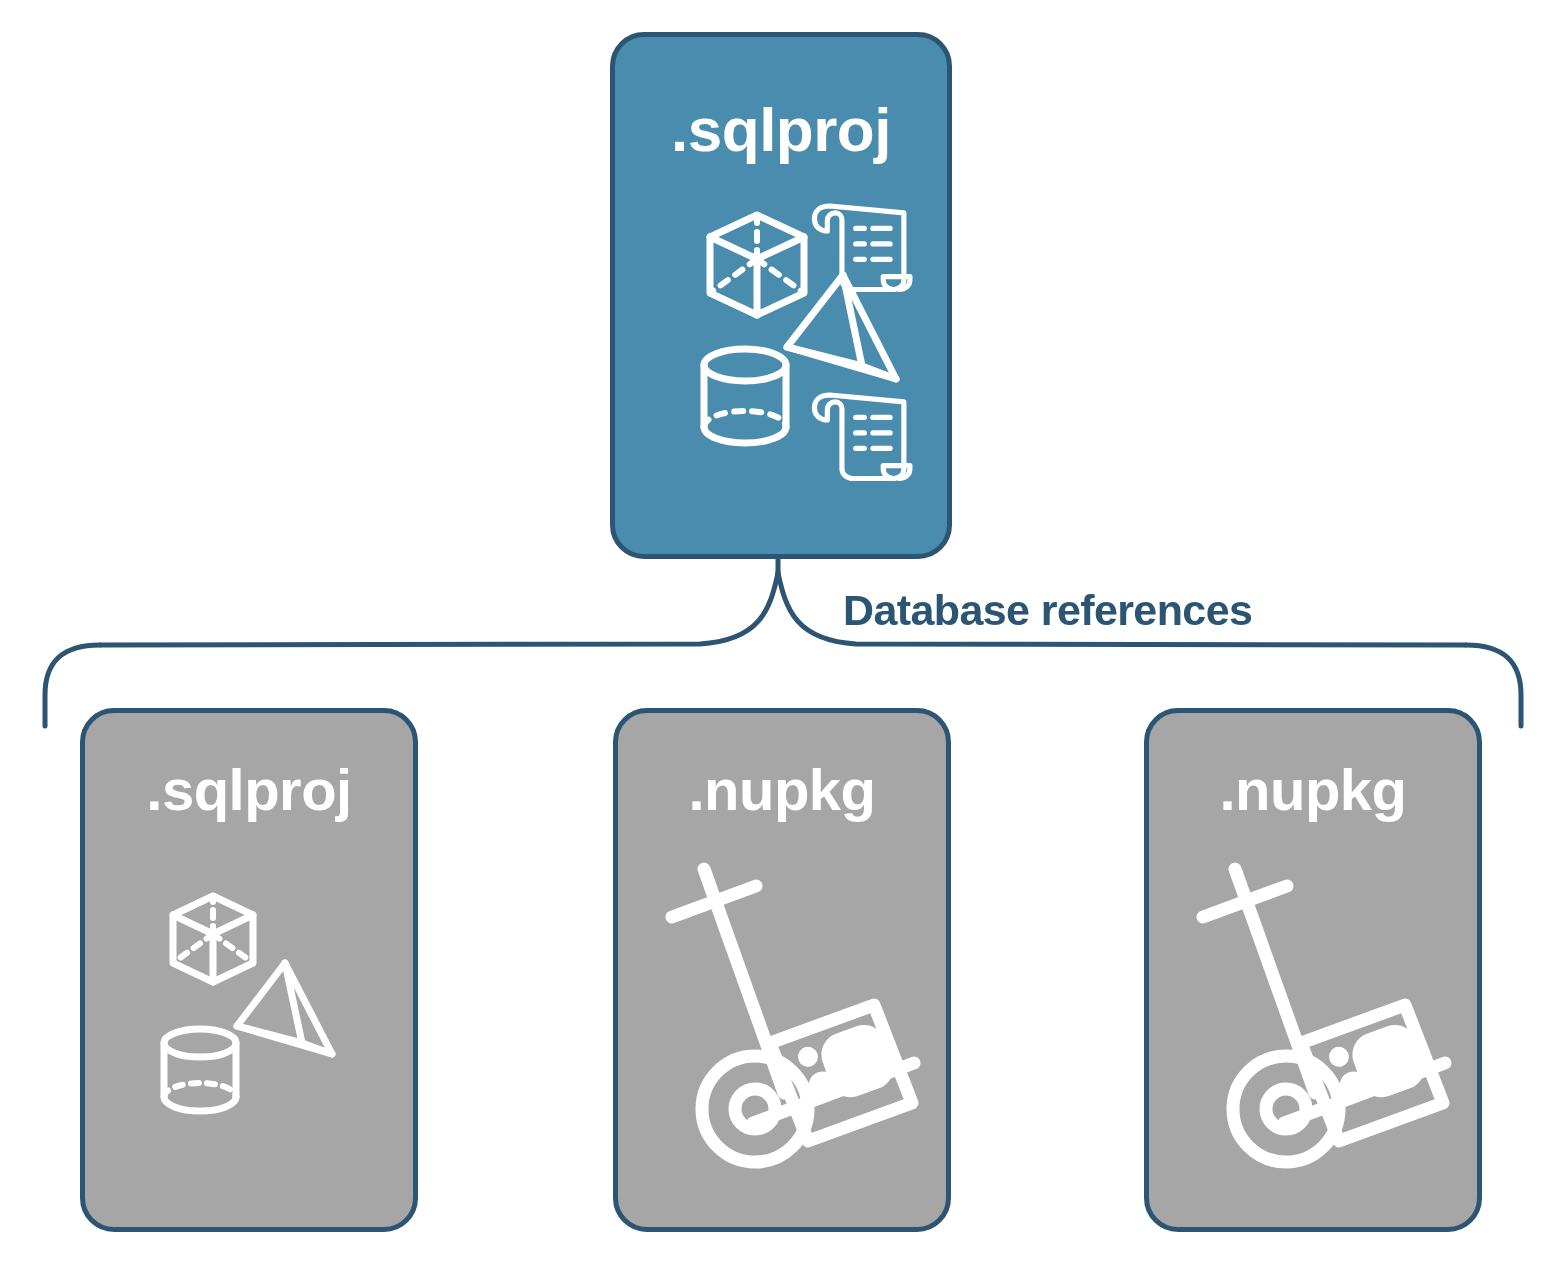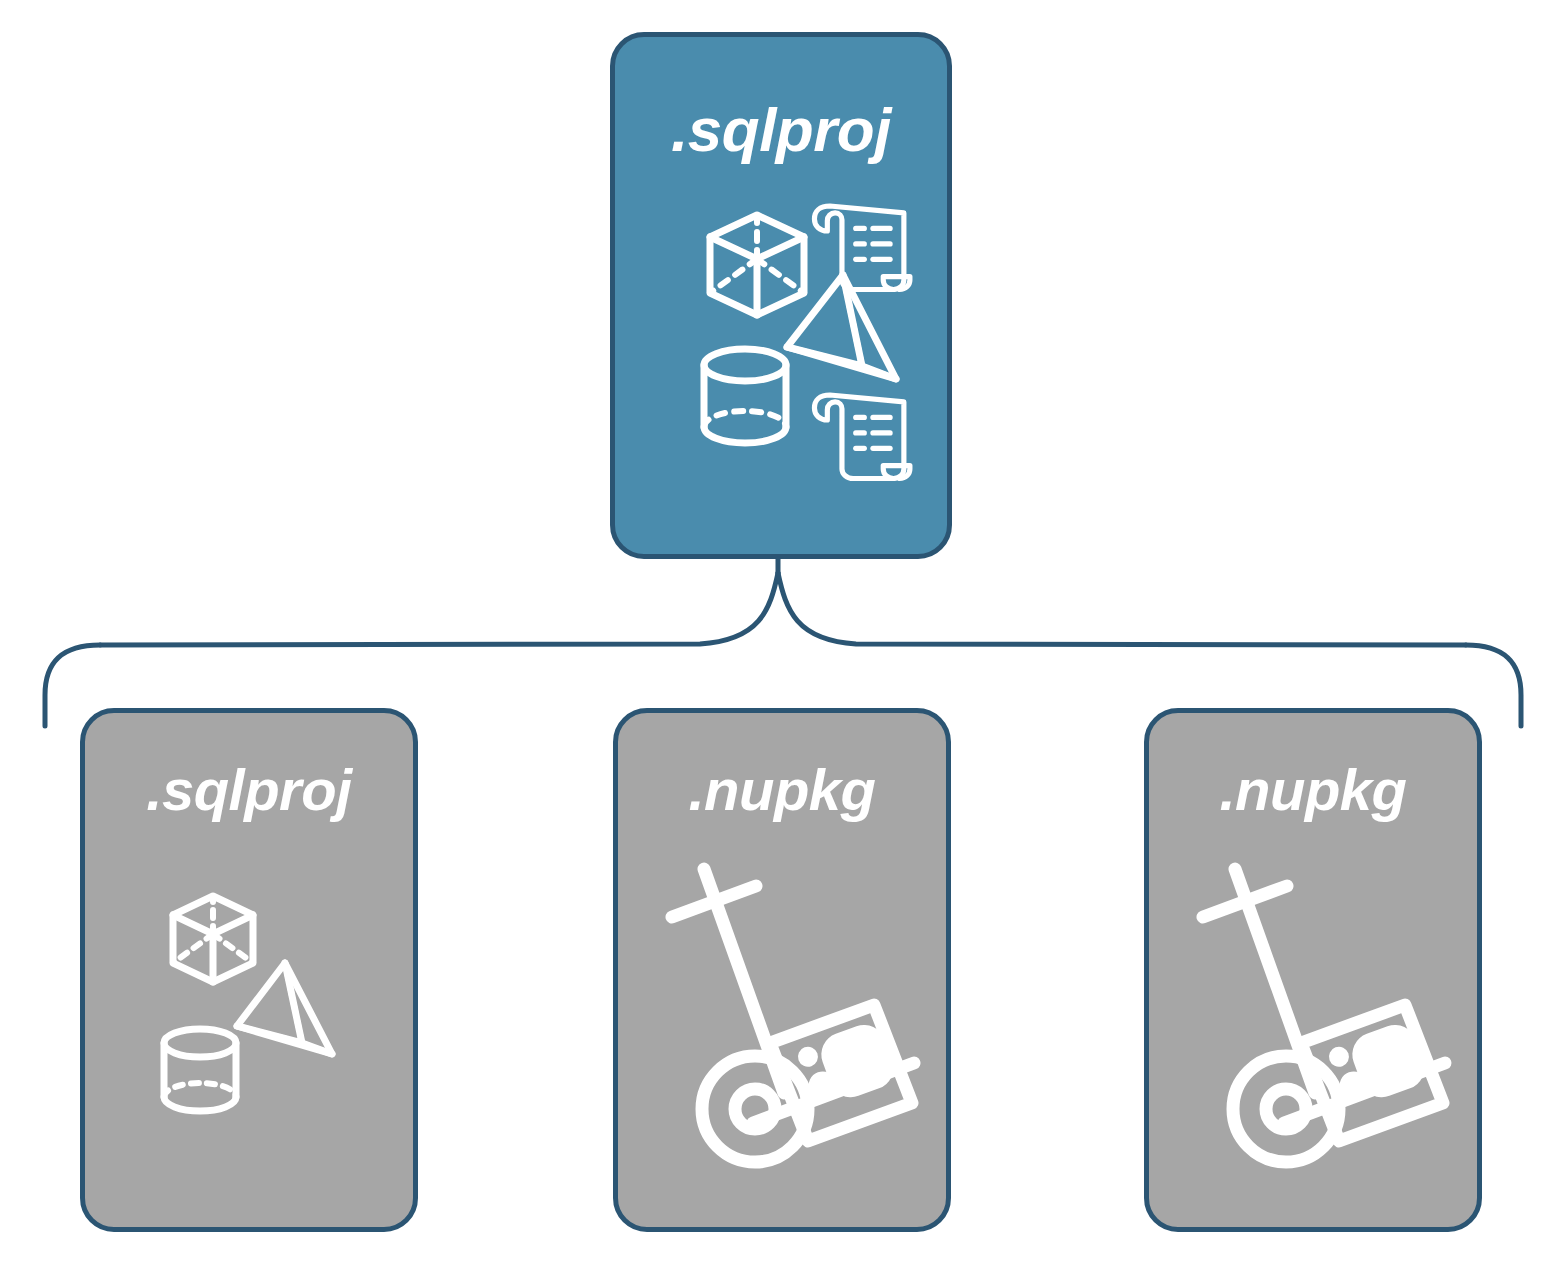--- a/index.html
+++ b/index.html
@@ -11,21 +11,20 @@
     width: 1566px;
     height: 1274px;
     font-family: "Liberation Sans", sans-serif;
     overflow: hidden;
   }
   #stage {
     position: relative;
     width: 1566px;
     height: 1274px;
     background: #ffffff;
-    font-style: italic;
   }
   .node {
     position: absolute;
     box-sizing: border-box;
     border-radius: 34px;
     border: 5px solid #2b5573;
     overflow: hidden;
   }
   .node-title {
     position: absolute;
@@ -183,20 +182,21 @@
       <path d="M778 33 C770 70 760 100 700 104 L100 105"></path>
 
       <path d="M778 33 C786 70 796 100 856 104 L1466 105"></path>
 
       <path d="M100 105 C62 105 45 122 45 155 L45 186"></path>
 
       <path d="M1466 105 C1504 105 1521 122 1521 155 L1521 186"></path>
     </g>
   </svg>
 
+  <div id="bracket-label">Database references</div>
 
   <div class="node node-gray" id="node-sqlproj-ref">
     <div class="node-title">.sqlproj</div>
     <div class="node-art">
       <svg width="338" height="340" viewBox="0 0 338 340">
         <g fill="none" stroke="#ffffff" stroke-width="7" stroke-linecap="round" stroke-linejoin="round">
 
           <g>
             <path d="M88 62 L128 43 L168 62 L168 110 L128 129 L88 110 Z"></path>
             <path d="M88 62 L128 81 L168 62"></path>

